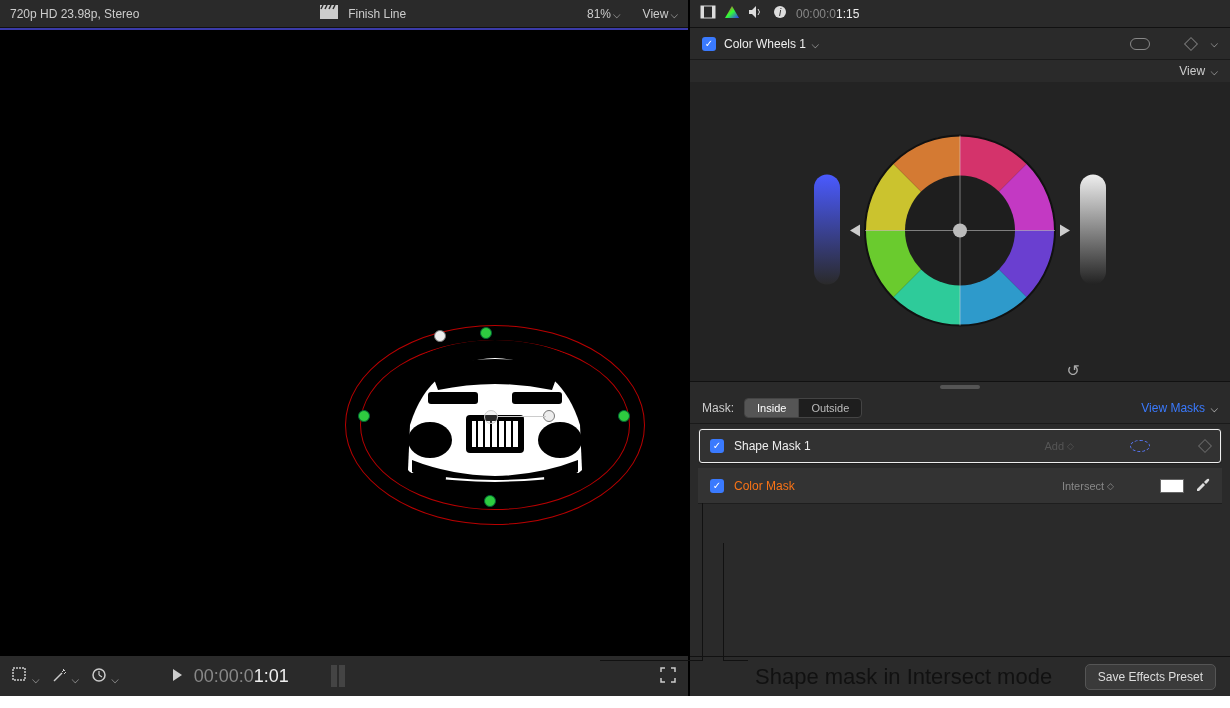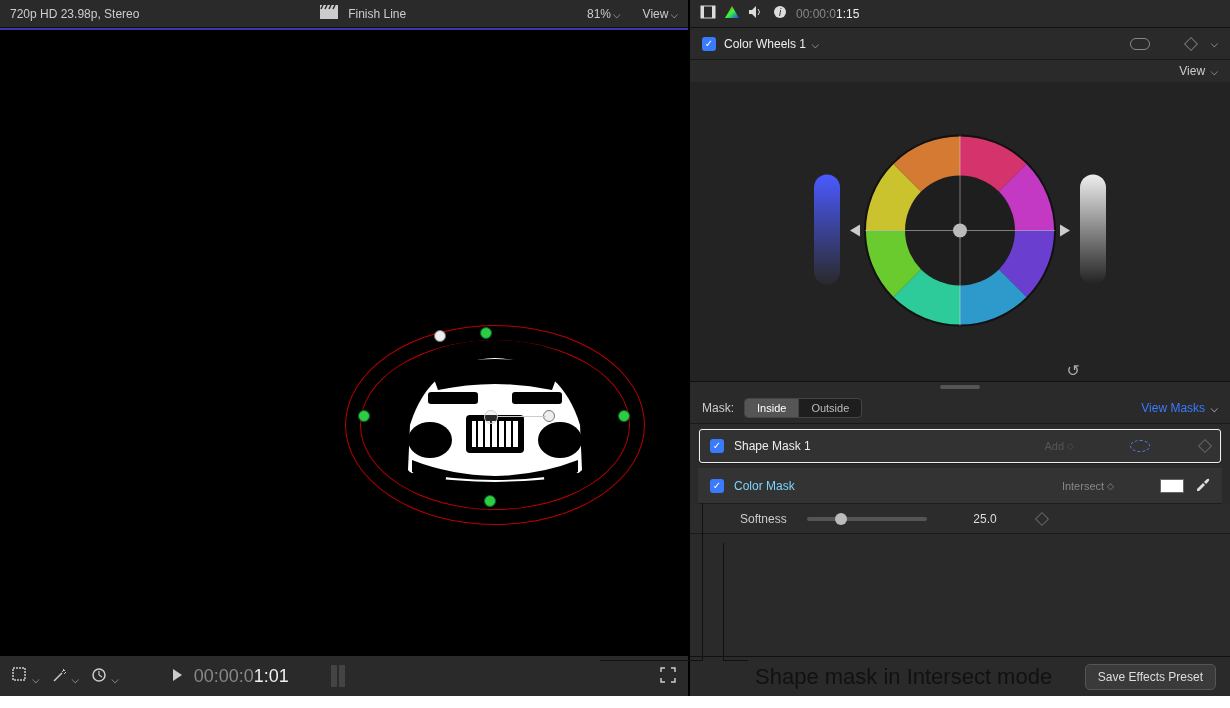--- a/index.html
+++ b/index.html
@@ -260,44 +260,35 @@
           <span style="font-size:9px;">◇</span>
         </span>
       <span style="width:30px"></span>
       <span class="m-ellipse"></span>
       <span style="width:30px"></span>
       <span class="kf" style="border-color:#666;"></span>
     </div>
 
     <div class="mask-row" style="margin:0 8px;">
       <span class="cb">✓</span>
-      <span style="color:#7dd3fc;">Color Mask</span>
+      <span style="color:#f97316;">Color Mask</span>
       <span style="flex:1"></span>
       <span class="mode-dd">
           <span>Intersect</span> 
           <span style="font-size:9px;">◇</span>
         </span>
       <span style="width:20px"></span>
       <span class="swatch"></span>
       <span class="eyedrop">
         <svg width="16" height="16" viewBox="0 0 16 16">
             <path d="M3 13 L9 7 L11 9 L5 15 L3 15 Z M10 6 L12 4 Q14 2 15 3 Q16 4 14 6 L12 8 Z" fill="#ddd"></path>
           </svg>
       </span>
     </div>
 
-    <div class="sub-row">
-      <span>Softness</span>
-      <div class="slider">
-          <div class="knob" style="left:28px;"></div>
-        </div>
-      <span style="width:50px;text-align:right;color:#ddd;">25.0</span>
-      <span style="width:20px"></span>
-      <span class="kf" style="border-color:#666;"></span>
-    </div>
 
     <div style="flex:1"></div>
     <div class="footer">
       <button class="btn">Save Effects Preset</button>
     </div>
   </div>
 </div>
 
 <div class="leader" style="left:702px; top:503px; width:1px; height:157px;"></div>
 <div class="leader" style="left:600px; top:660px; width:103px; height:1px;"></div>

